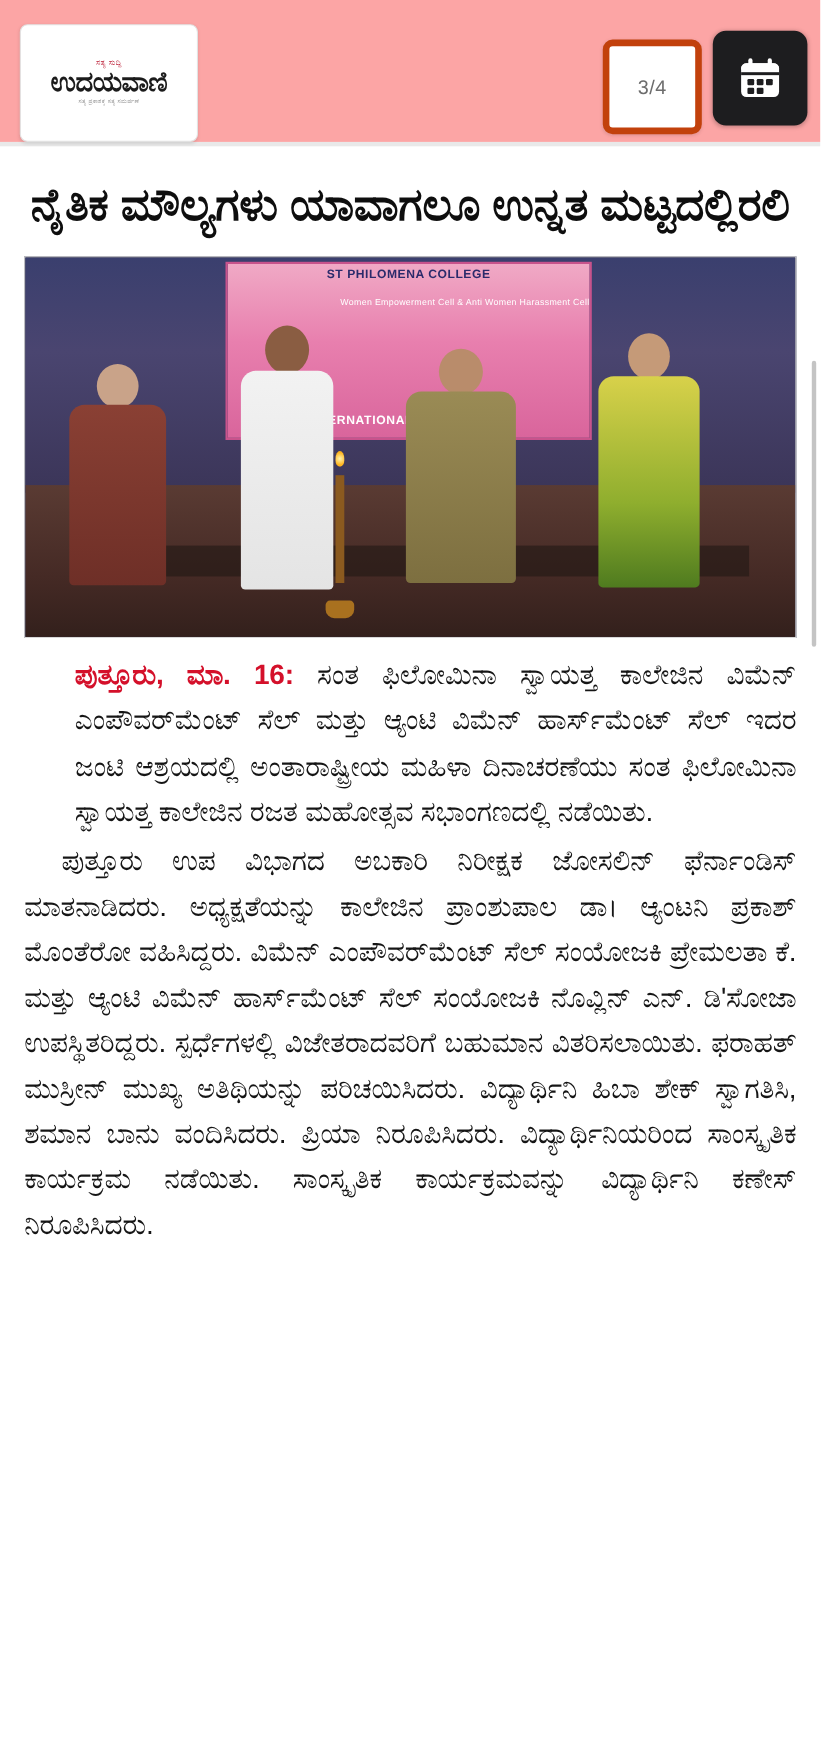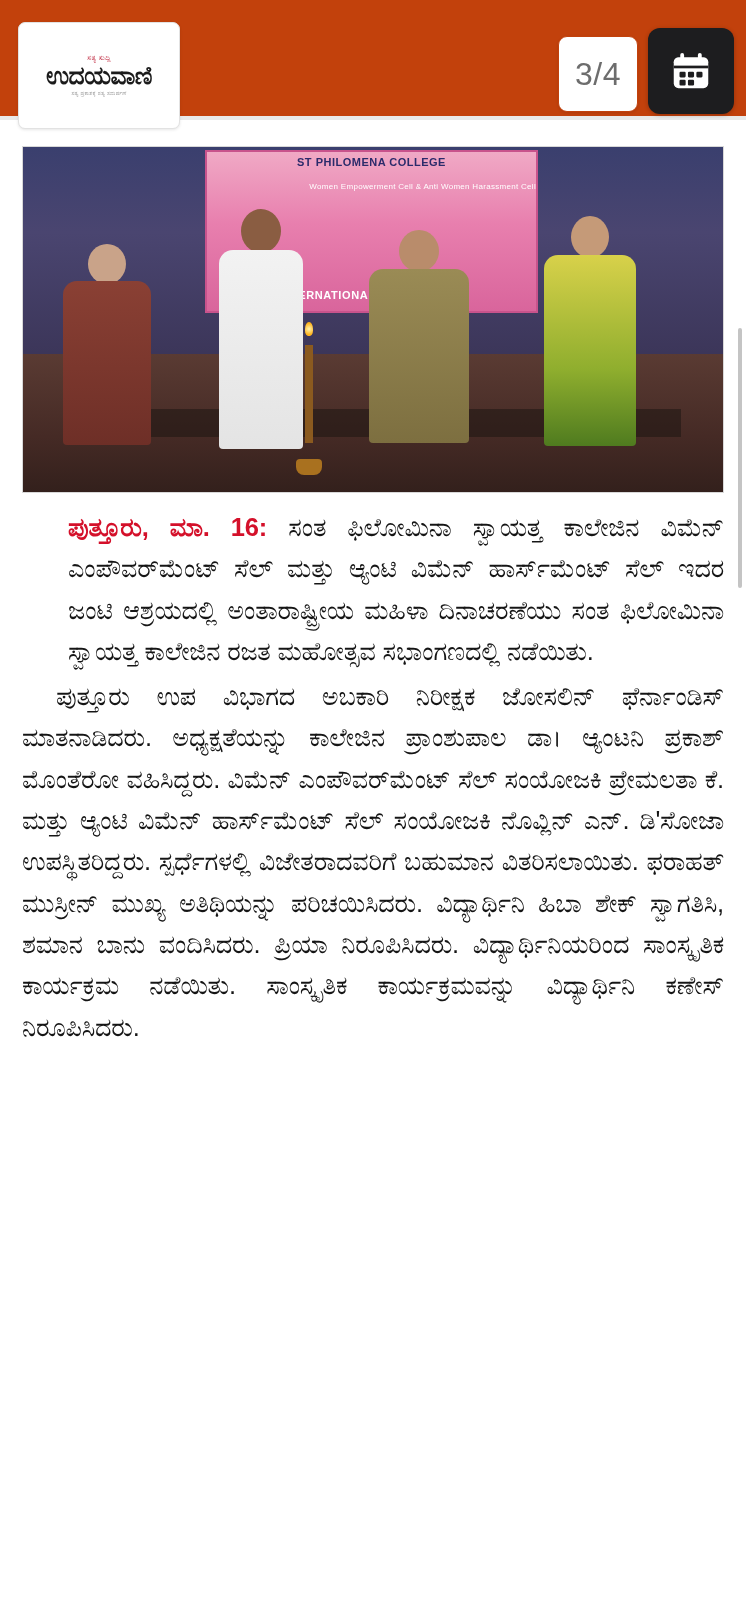--- a/index.html
+++ b/index.html
@@ -18,22 +18,22 @@
     position: relative;
     width: 746px;
     height: 1600px;
     background: #ffffff;
     overflow: hidden;
   }
 
   
   .topbar {
     position: relative;
-    height: 116px;
-    background: #c2410c;
+    height: 129px;
+    background: #fca5a5;
   }
   .logo-box {
     position: absolute;
     left: 18px;
     top: 22px;
     width: 160px;
     height: 105px;
     background: #ffffff;
     border: 1px solid #e2e2e2;
     border-radius: 7px;
@@ -68,28 +68,28 @@
     letter-spacing: .3px;
   }
 
   .page-counter {
     position: absolute;
     right: 108px;
     top: 36px;
     width: 78px;
     height: 74px;
     background: #ffffff;
-    border: 1px solid #c2410c;
+    border: 6px solid #c2410c;
     border-radius: 9px;
     box-shadow: 0 1px 3px rgba(0,0,0,0.10);
     display: flex;
     align-items: center;
     justify-content: center;
     color: #6d6d6d;
-    font-size: 32px;
+    font-size: 18px;
     letter-spacing: .5px;
   }
 
   .calendar-button {
     position: absolute;
     right: 12px;
     top: 28px;
     width: 86px;
     height: 86px;
     background: #1d1d1f;
@@ -266,20 +266,21 @@
           <rect x="10.4" y="16.6" width="3.2" height="3" rx="0.6" fill="#1d1d1f"></rect>
         </svg>
       </span>
     </div>
   </div>
 
   <div class="separator"></div>
 
   <div class="article">
 
+    <h1 class="headline">ನೈತಿಕ ಮೌಲ್ಯಗಳು ಯಾವಾಗಲೂ ಉನ್ನತ ಮಟ್ಟದಲ್ಲಿರಲಿ</h1>
 
     <div class="photo">
       <div class="ph-wall"></div>
       <div class="ph-banner">
         <div class="bl1">ST PHILOMENA COLLEGE</div>
         <div class="bl2">Women Empowerment Cell &amp; Anti Women Harassment Cell</div>
         <div class="bl3">INTERNATIONAL WOMEN'S DAY</div>
       </div>
       <div class="ph-floor"></div>
       <div class="ph-table"></div>

